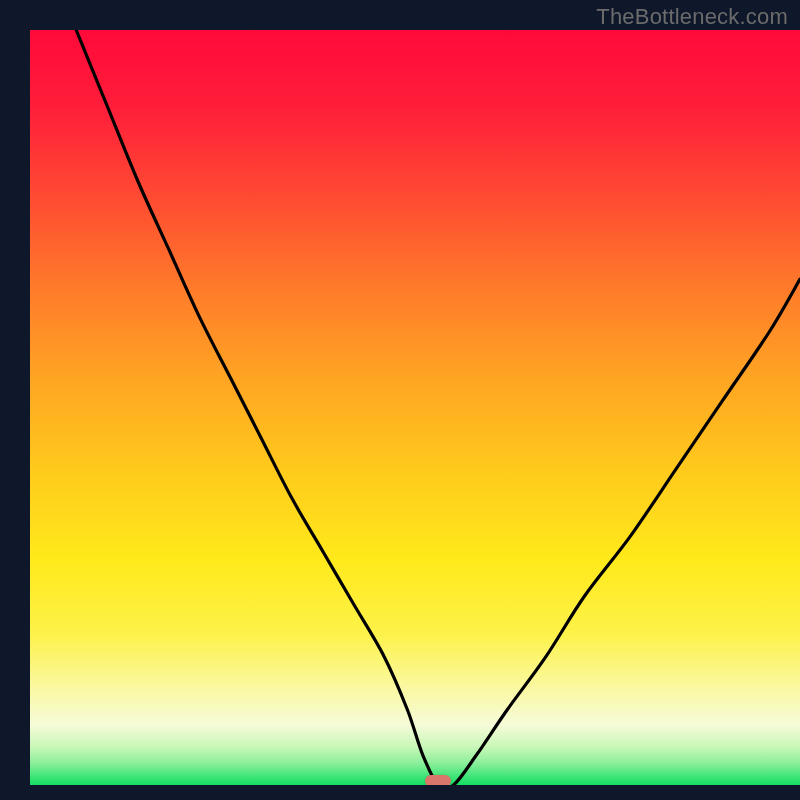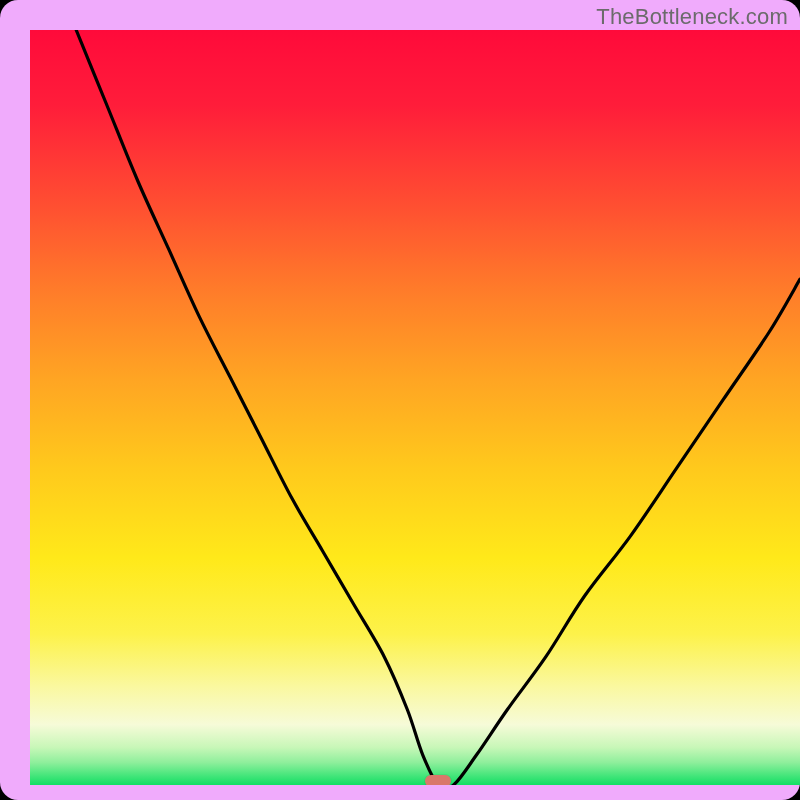--- a/index.html
+++ b/index.html
@@ -8,22 +8,21 @@
     width: 800px;
     height: 800px;
     overflow: hidden;
     background: #000;
     font-family: Arial, Helvetica, sans-serif;
   }
   .frame {
     position: relative;
     width: 800px;
     height: 800px;
-    background: #f0abfc;
-    border-radius: 18px;
+    background: #0f172a;
   }
   .watermark {
     position: absolute;
     top: 4px;
     right: 12px;
     color: #6b6b6b;
     font-size: 22px;
     font-weight: 500;
     letter-spacing: 0.2px;
     z-index: 10;

